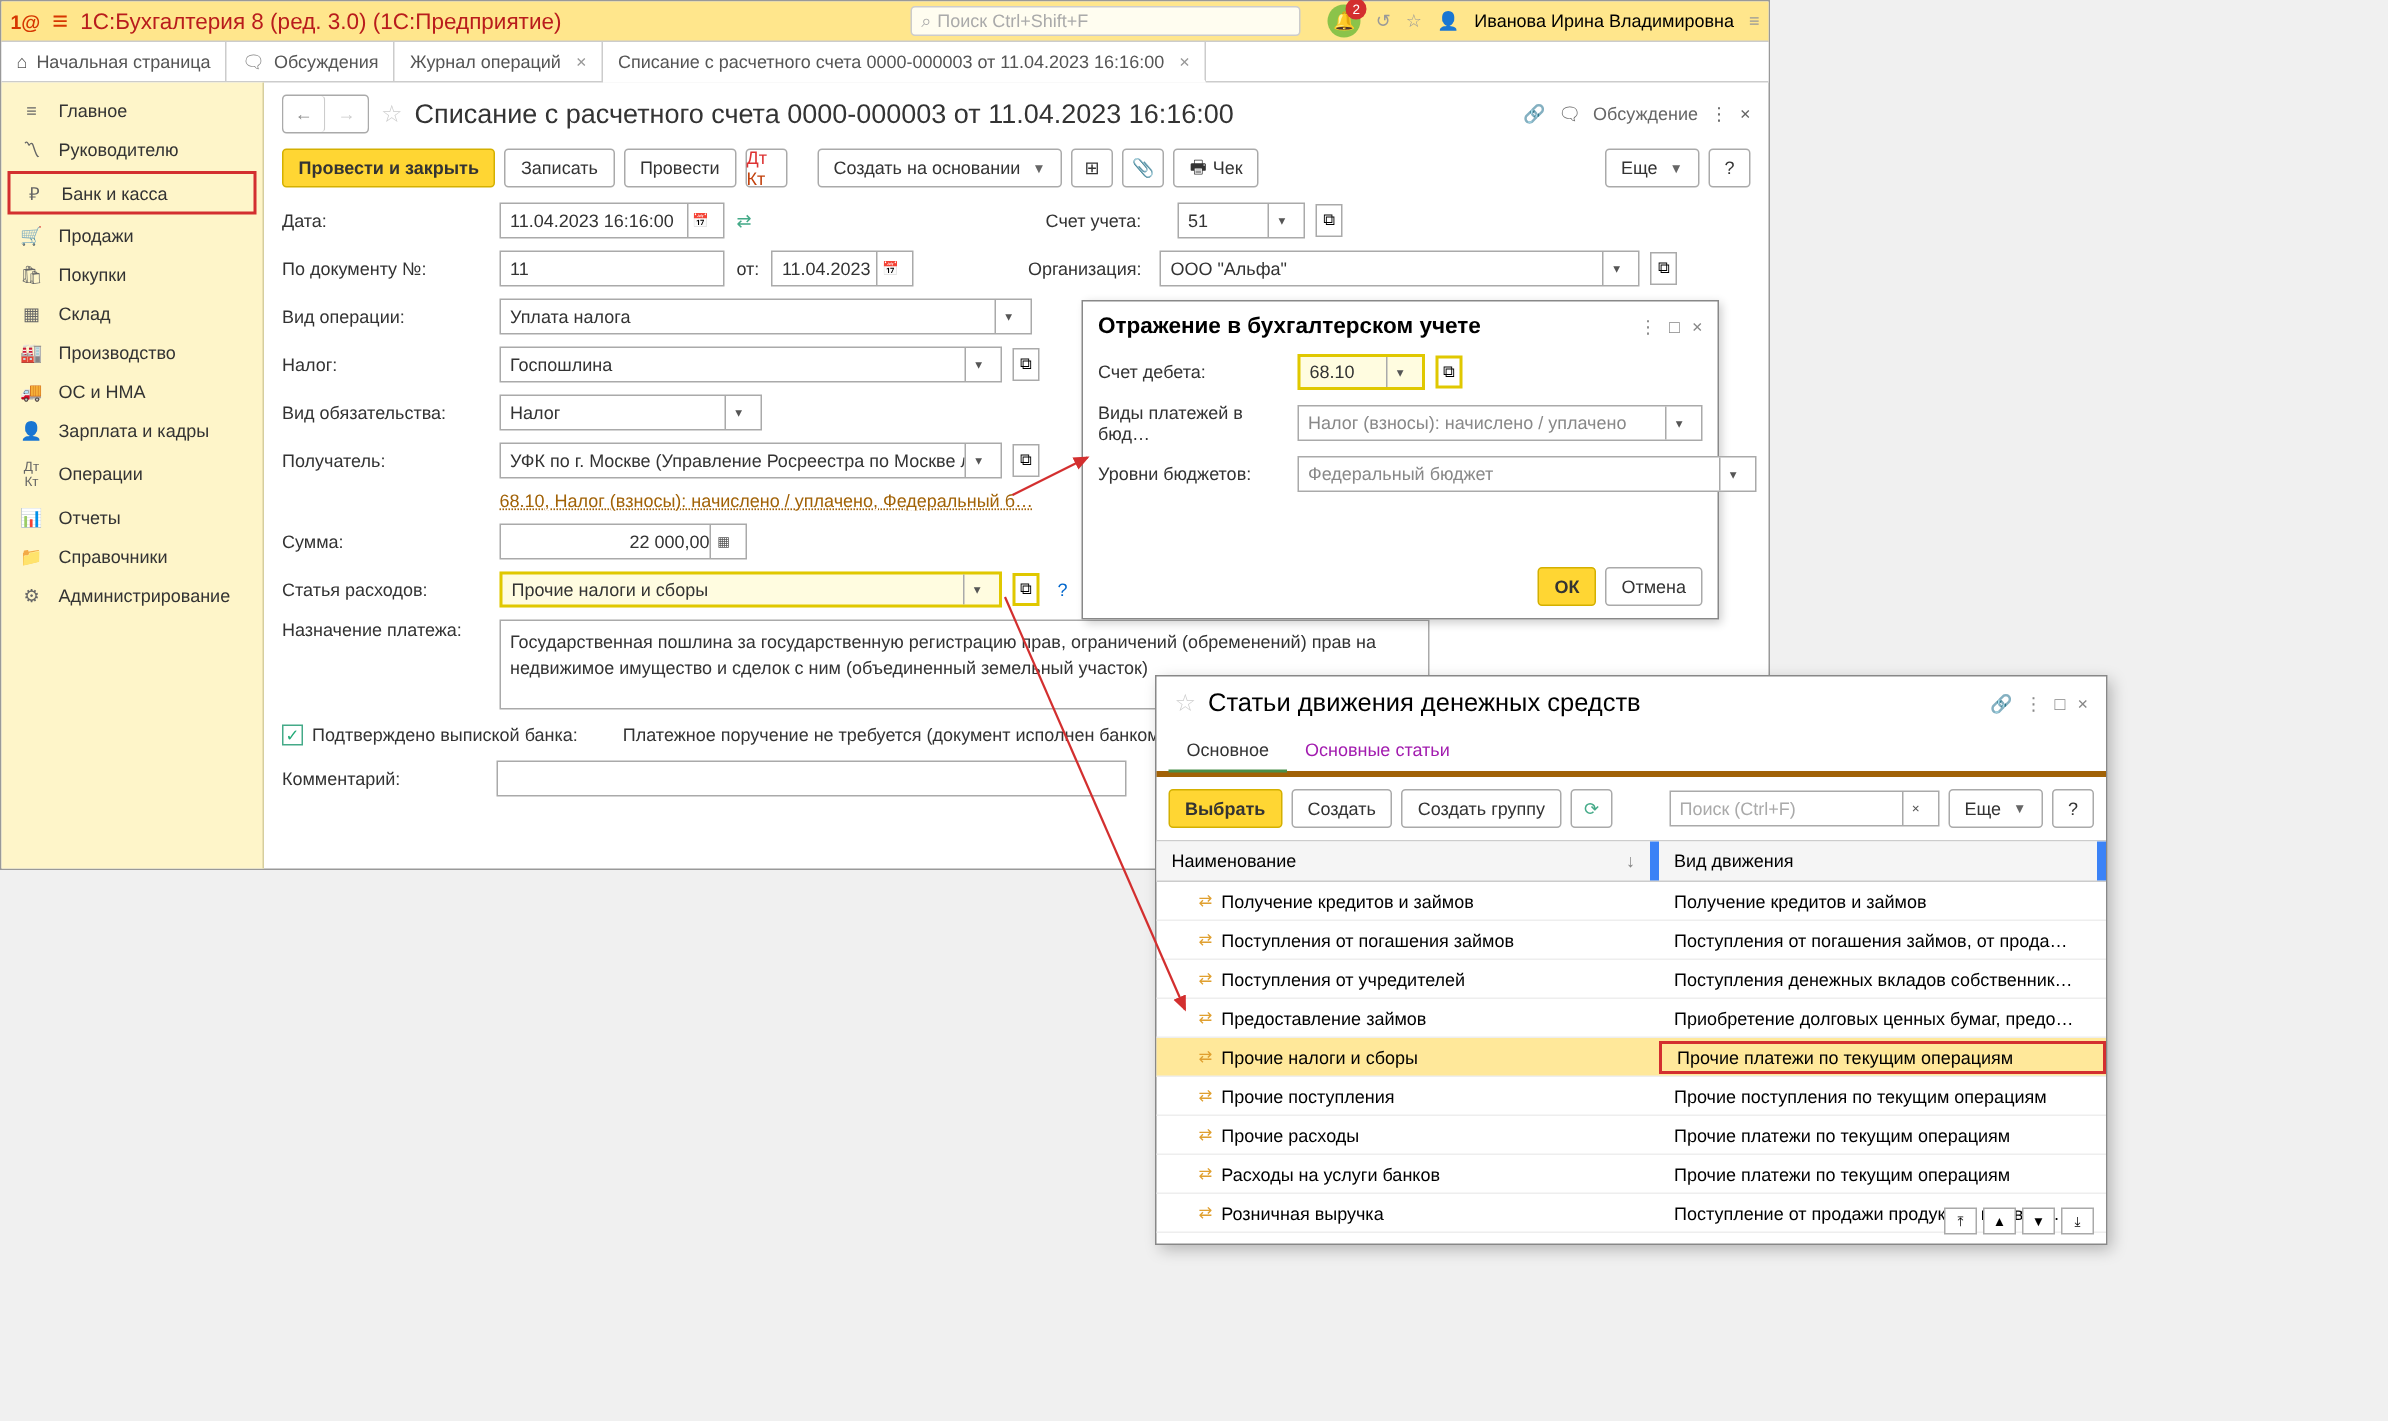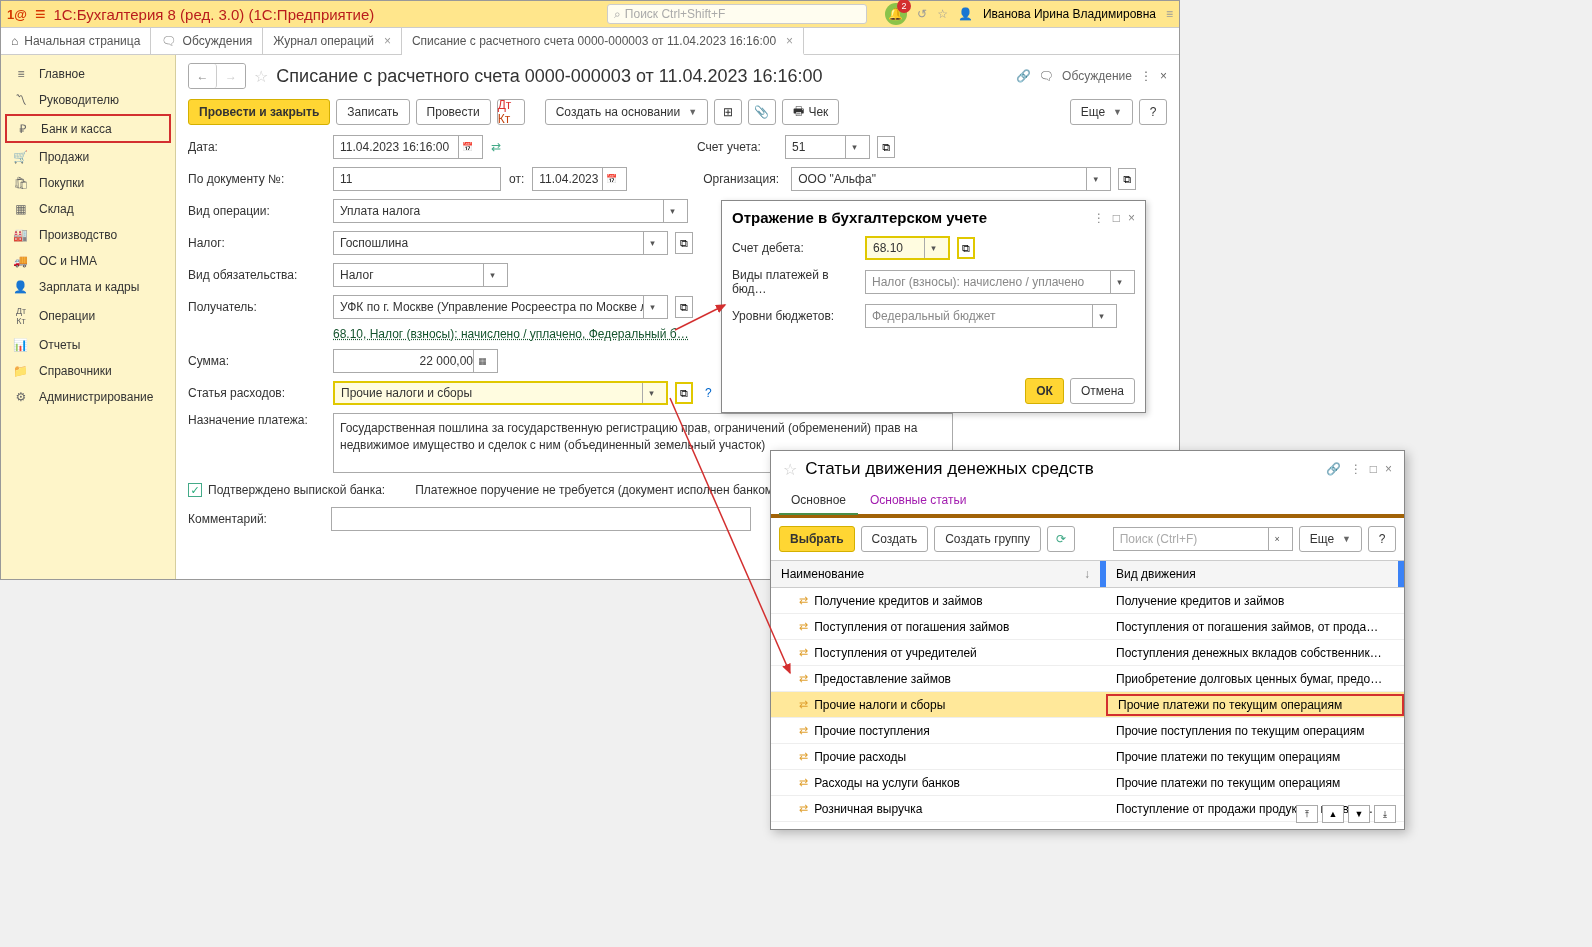--- a/index.html
+++ b/index.html
@@ -32,21 +32,21 @@
 .btn.primary{background:#ffd633;border-color:#d4b000;font-weight:bold}
 .btn.icon-only{padding:0;width:28px;justify-content:center}
 .btn .caret{font-size:9px;margin-left:4px;color:#666}
 .form{display:grid;grid-template-columns:135px auto;gap:8px 10px;align-items:center}
 .form-label{color:#333}
 .form-row{display:flex;align-items:center;gap:8px}
 .input{height:24px;border:1px solid #aaa;background:#fff;padding:0 6px;display:flex;align-items:center;position:relative;color:#333}
 .input.yellow{border:2px solid #e0c800;background:#fffce0}
 .input-btn{width:18px;height:100%;border-left:1px solid #aaa;display:flex;align-items:center;justify-content:center;font-size:9px;color:#555;cursor:pointer}
 .input-open{width:18px;height:22px;border:1px solid #aaa;margin-left:-1px;display:flex;align-items:center;justify-content:center;cursor:pointer;background:#fff;font-size:11px}
-.link{color:#14532d;text-decoration:underline dotted;cursor:pointer}
+.link{color:#a16207;text-decoration:underline dotted;cursor:pointer}
 .textarea{border:1px solid #aaa;padding:6px;min-height:60px;color:#333;font-size:12px;line-height:1.4}
 .checkbox-row{display:flex;align-items:center;gap:6px;margin:10px 0;color:#333}
 .checkbox{width:14px;height:14px;border:1px solid #4a8;background:#fff;display:flex;align-items:center;justify-content:center;color:#2a7;font-size:11px}
 .popup{position:absolute;background:#fff;border:1px solid #888;box-shadow:2px 2px 6px rgba(0,0,0,.2)}
 .popup-accounting{top:200px;left:721px;width:425px;padding:8px 10px}
 .popup-header{display:flex;align-items:center;margin-bottom:10px}
 .popup-title{font-size:15px;font-weight:bold;flex:1}
 .popup-icons{display:flex;gap:8px;color:#888}
 .popup-form{display:grid;grid-template-columns:125px 1fr;gap:8px 8px;align-items:center;margin-bottom:50px}
 .popup-footer{display:flex;justify-content:flex-end;gap:6px}
@@ -233,21 +233,21 @@
           <div class="form-label" style="width:80px">Счет учета:</div>
           <div class="input" style="width:85px">
               <span style="flex:1">51</span>
               <span class="input-btn">▾</span>
             </div>
           <div class="input-open">⧉</div>
         </div>
 
         <div class="form-label">По документу №:</div>
         <div class="form-row">
-          <div class="input" style="width:168px">
+          <div class="input" style="width:150px">
               <span>11</span>
             </div>
           <span class="form-label">от:</span>
           <div class="input" style="width:95px">
               <span style="flex:1">11.04.2023</span>
               <span class="input-btn">📅</span>
             </div>
           <div style="width:60px"></div>
           <div class="form-label" style="width:80px">Организация:</div>
           <div class="input" style="width:320px">
@@ -353,21 +353,21 @@
         <div class="input-open" style="border:2px solid #e0c800">⧉</div>
       </div>
 
     <div class="form-label">Виды платежей в бюд…</div>
     <div class="input" style="width:270px">
         <span style="flex:1;color:#888">Налог (взносы): начислено / уплачено</span>
         <span class="input-btn">▾</span>
       </div>
 
     <div class="form-label">Уровни бюджетов:</div>
-    <div class="input" style="width:252px">
+    <div class="input" style="width:306px">
         <span style="flex:1;color:#888">Федеральный бюджет</span>
         <span class="input-btn">▾</span>
       </div>
   </div>
   <div class="popup-footer">
     <div class="btn primary" style="background:#ffd633">
         <span>ОК</span>
       </div>
     <div class="btn">
         <span>Отмена</span>

